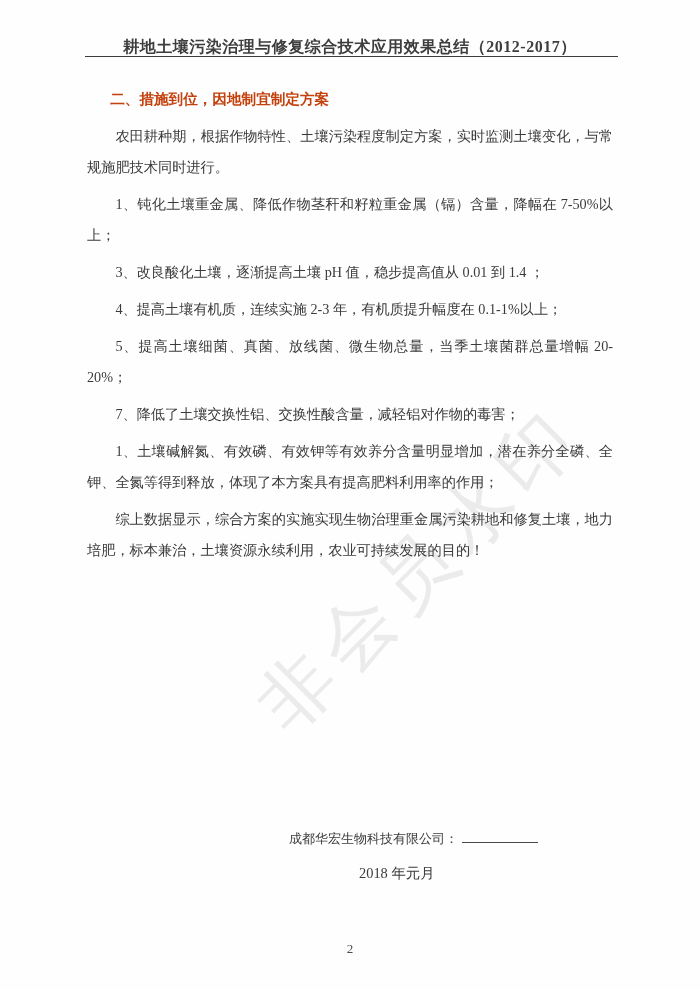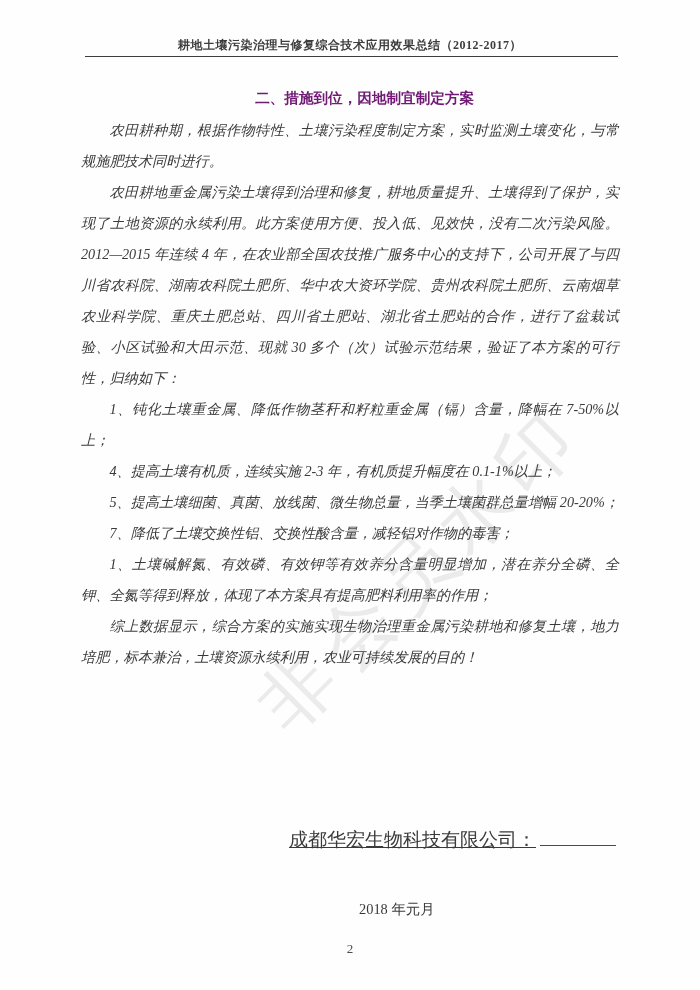--- a/index.html
+++ b/index.html
@@ -16,21 +16,21 @@
     font-family: "Liberation Serif", "DejaVu Serif", serif;
     color: #3a3a3a;
   }
   
   .header-title {
     position: absolute;
     top: 37px;
     left: 0;
     width: 100%;
     text-align: center;
-    font-size: 12px;
+    font-size: 16px;
     letter-spacing: 0.5px;
     color: #3d3d3d;
     font-weight: 600;
   }
   .header-rule {
     position: absolute;
     top: 56px;
     left: 85px;
     width: 533px;
     border-top: 1.6px solid #3c3c3c;
@@ -39,33 +39,32 @@
   .content {
     position: absolute;
     top: 84px;
     left: 81px;
     width: 538px;
     font-size: 14.2px;
     line-height: 31px;
     text-align: justify;
   }
   .content p {
-    margin: 0;
+    margin: 6px;
     text-indent: 2em;
-    font-style: italic;
   }
   .content h2 {
     margin: 0;
     font-size: 14.6px;
     line-height: 31px;
     font-weight: 700;
-    color: #701a75;
+    color: #c2410c;
     text-indent: 2em;
-    font-family: Liberation Mono, monospace;
-    text-align: center;
+    font-family: Liberation Serif, serif;
+    text-align: left;
   }
   
   .watermark {
     position: absolute;
     left: 170px;
     top: 320px;
     width: 500px;
     height: 500px;
     display: flex;
     align-items: center;
@@ -77,41 +76,39 @@
     font-family: "Liberation Sans", "DejaVu Sans", sans-serif;
     pointer-events: none;
     white-space: nowrap;
     user-select: none;
   }
   
   .sig-company {
     position: absolute;
     top: 827px;
     left: 289px;
-    font-size: 19px;
+    font-size: 13px;
     color: #3a3a3a;
     white-space: nowrap;
-    text-decoration: underline;
   }
   .sig-blank {
     display: inline-block;
     width: 76px;
     height: 15px;
     margin-left: 4px;
     border-bottom: 1.4px solid #4a4a4a;
     vertical-align: baseline;
   }
   .sig-date {
     position: absolute;
     top: 864px;
     left: 359px;
     font-size: 14.4px;
     color: #3a3a3a;
     white-space: nowrap;
-    margin-top: 36px;
   }
   
   .page-number {
     position: absolute;
     top: 941px;
     left: 0;
     width: 100%;
     text-align: center;
     font-size: 13px;
     color: #4c4c4c;
@@ -124,23 +121,23 @@
 
   <div class="watermark">非会员水印</div>
 
   <div class="header-title">耕地土壤污染治理与修复综合技术应用效果总结（2012-2017）</div>
   <div class="header-rule"></div>
 
   <div class="content">
     <h2>二、措施到位，因地制宜制定方案</h2>
     <p>农田耕种期，根据作物特性、土壤污染程度制定方案，实时监测土壤变化，与常规施肥技术同时进行。</p>
 
-    <p>农田耕地重金属污染土壤得到治理和修复，耕地质量提升、土壤得到了保护，实现了土地资源的永续利用。此方案使用方便、投入低、见效快，没有二次污染风险。2012—2015 年连续 4 年，在农业部全国农技推广服务中心的支持下，公司开展了与四川省农科院、湖南农科院土肥所、华中农大资环学院、贵州农科院土肥所、云南烟草农业科学院、重庆土肥总站、四川省土肥站、湖北省土肥站的合作，进行了盆栽试验、小区试验和大田示范、现就 30 多个（次）试验示范结果，验证了本方案的可行性，归纳如下：</p>
 
     <p>1、钝化土壤重金属、降低作物茎秆和籽粒重金属（镉）含量，降幅在 7-50%以上；</p>
+    <p>3、改良酸化土壤，逐渐提高土壤 pH 值，稳步提高值从 0.01 到 1.4 ；</p>
     <p>4、提高土壤有机质，连续实施 2-3 年，有机质提升幅度在 0.1-1%以上；</p>
     <p>5、提高土壤细菌、真菌、放线菌、微生物总量，当季土壤菌群总量增幅 20-20%；</p>
     <p>7、降低了土壤交换性铝、交换性酸含量，减轻铝对作物的毒害；</p>
     <p>1、土壤碱解氮、有效磷、有效钾等有效养分含量明显增加，潜在养分全磷、全钾、全氮等得到释放，体现了本方案具有提高肥料利用率的作用；</p>
 
     <p>综上数据显示，综合方案的实施实现生物治理重金属污染耕地和修复土壤，地力培肥，标本兼治，土壤资源永续利用，农业可持续发展的目的！</p>
   </div>
 
   <div class="sig-company">
     <span>成都华宏生物科技有限公司：</span><span class="sig-blank"></span>

